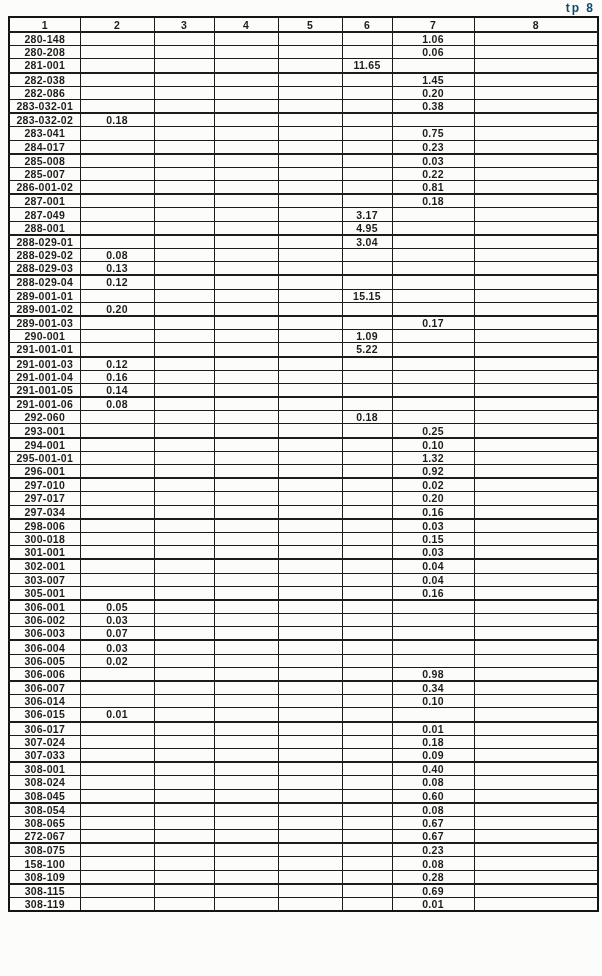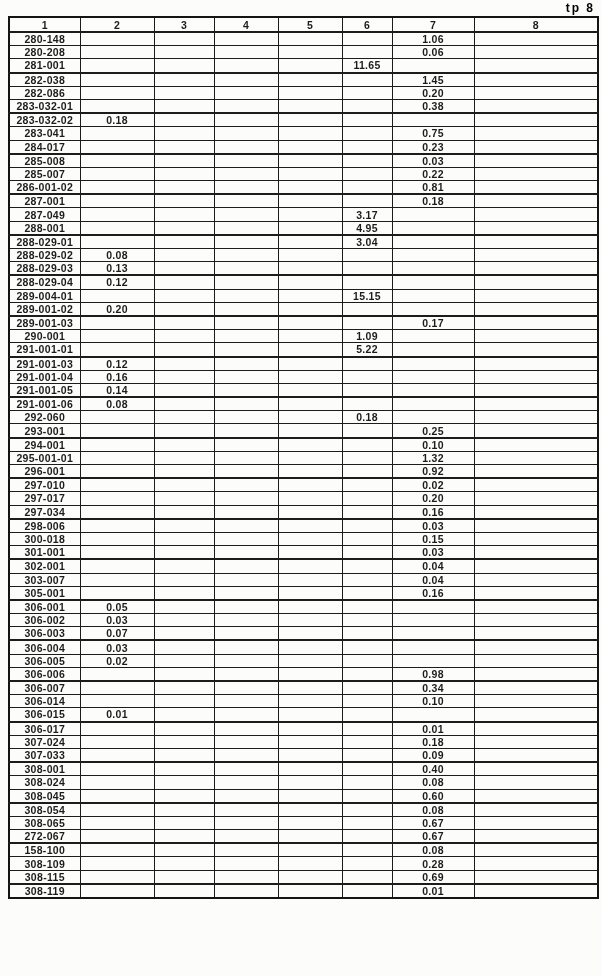--- a/index.html
+++ b/index.html
@@ -6,21 +6,21 @@
   body {
     width:602px; height:976px;
     background:#fbfbf9;
     font-family:"Liberation Sans", sans-serif;
     color:#1a1a1a;
     overflow:hidden;
   }
   .page { position:relative; width:602px; height:976px; background:#fcfcfa; }
   .annotation {
     position:absolute; top:1px; right:7px;
-    font-size:12px; font-weight:700; letter-spacing:2px; color:#000000;
+    font-size:12px; font-weight:700; letter-spacing:2px; color:#0c4a6e;
     border-bottom:1px solid transparent;
   }
   table.grid {
     position:absolute; left:8px; top:16px; width:589px;
     border-collapse:collapse; table-layout:fixed;
     border:2px solid #141414;
   }
   table.grid th, table.grid td {
     border:1px solid #1c1c1c;
     padding:0; margin:0;
@@ -249,21 +249,21 @@
           <td>288-029-04</td>
           <td>0.12</td>
           <td></td>
           <td></td>
           <td></td>
           <td></td>
           <td></td>
           <td></td>
         </tr>
         <tr>
-          <td>289-004-01</td>
+          <td>289-001-01</td>
           <td></td>
           <td></td>
           <td></td>
           <td></td>
           <td>15.15</td>
           <td></td>
           <td></td>
         </tr>
         <tr>
           <td>289-001-02</td>
@@ -656,20 +656,30 @@
           <td></td>
         </tr>
         <tr>
           <td>272-067</td>
           <td></td>
           <td></td>
           <td></td>
           <td></td>
           <td></td>
           <td>0.67</td>
+          <td></td>
+        </tr>
+        <tr>
+          <td>308-075</td>
+          <td></td>
+          <td></td>
+          <td></td>
+          <td></td>
+          <td></td>
+          <td>0.23</td>
           <td></td>
         </tr>
         <tr>
           <td>158-100</td>
           <td></td>
           <td></td>
           <td></td>
           <td></td>
           <td></td>
           <td>0.08</td>

